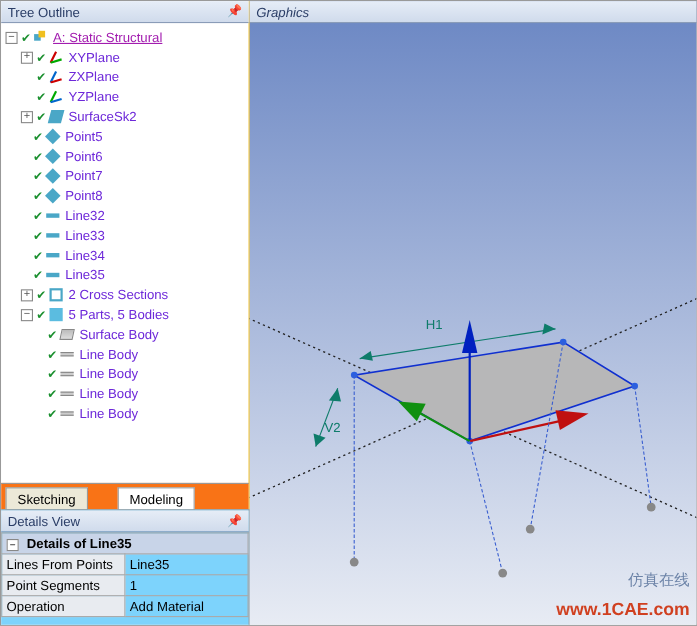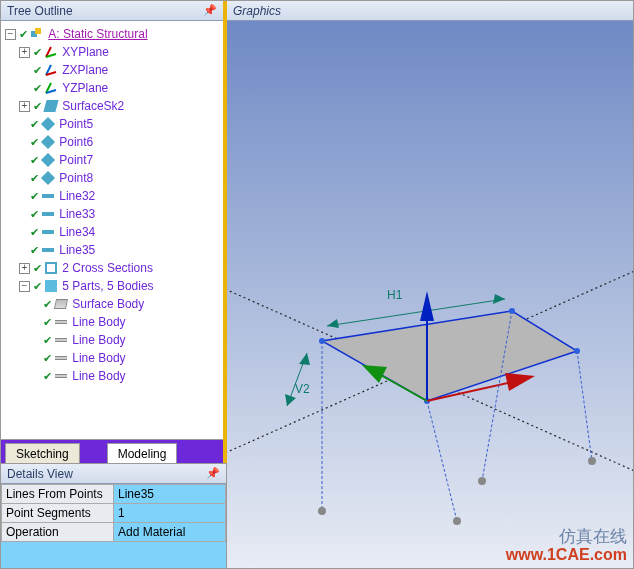--- a/index.html
+++ b/index.html
@@ -1,42 +1,42 @@
 <!DOCTYPE html>
 <html><head>
 <meta charset="utf-8">
 <style>
 * { margin:0; padding:0; box-sizing:border-box; font-family:"Microsoft YaHei","Segoe UI",Tahoma,sans-serif; font-size:12px; }
 body { width:634px; height:569px; background:#fff; position:relative; overflow:hidden; border:1px solid #999; }
-.left-panel { position:absolute; left:0; top:0; width:226px; height:462px; background:#fff; border-right:4px solid #eab308; }
+.left-panel { position:absolute; left:0; top:0; width:226px; height:462px; background:#fff; border-right:1px solid #eab308; }
 .panel-header { height:20px; background:linear-gradient(#e6edf7,#d0dbec); border-bottom:1px solid #8a9cb8; display:flex; align-items:center; padding:0 6px; color:#2a3d66; }
 .panel-header .title { flex:1; }
 .pin { font-size:11px; color:#333; cursor:pointer; }
 .tree { height:398px; overflow:auto; padding:4px 2px 4px 4px; }
 .tree-node { display:flex; align-items:center; height:18px; white-space:nowrap; }
 .exp { width:11px; height:11px; border:1px solid #888; background:#fff; margin-right:3px; display:flex; align-items:center; justify-content:center; font-size:10px; line-height:1; color:#555; cursor:pointer; }
 .exp.empty { border:none; }
 .chk { color:#1a8f2e; margin-right:2px; font-size:11px; }
 .icon { width:14px; height:14px; margin-right:4px; display:inline-flex; align-items:center; justify-content:center; }
 .node-label { color:#6d28d9; }
 .node-label.link { color:#a21caf; text-decoration:underline; }
-.tabs { position:absolute; bottom:0; left:0; right:0; height:24px; border-top:1px solid #999; background:#6d28d9; display:flex; align-items:flex-end; padding-left:4px; }
+.tabs { position:absolute; bottom:0; left:0; right:0; height:24px; border-top:1px solid #999; background:#f97316; display:flex; align-items:flex-end; padding-left:4px; }
 .tab { padding:3px 10px 2px 10px; border:1px solid #999; background:#ece9d8; margin-right:-1px; position:relative; top:1px; cursor:pointer; }
 .tab.active { background:#fff; border-bottom:1px solid #fff;margin-left:28px; }
 .details-panel { position:absolute; left:0; top:462px; width:226px; height:107px; background:#7dd3fc; border-right:1px solid #999; border-top:1px solid #999; }
 .details-table { width:100%; border-collapse:collapse; }
 .details-table td { border:1px solid #aaa; padding:2px 4px; height:18px; }
 .details-table .hdr { background:#c8d4e8; font-weight:bold; }
 .details-table .lbl { background:#e8ebf0; width:50%; }
 .minus { width:11px; height:11px; border:1px solid #888; background:#fff; display:inline-flex; align-items:center; justify-content:center; font-size:9px; margin-right:4px; color:#555; }
 .graphics { position:absolute; left:226px; top:0; width:408px; height:569px; background:linear-gradient(#6a86c3,#e8ecf4); }
 .graphics .panel-header { background:linear-gradient(#e6edf7,#d0dbec);font-style:italic; }
 .viewport { position:relative; width:100%; height:549px; }
 .watermark { position:absolute; right:8px; bottom:6px; font-size:16px; font-weight:bold; color:#d04020; }
-.watermark2 { position:absolute; right:8px; bottom:22px; font-size:17px; color:#6d84a8; }
+.watermark2 { position:absolute; right:8px; bottom:33px; font-size:14px; color:#6d84a8; }
 svg.scene { position:absolute; left:0; top:0; width:100%; height:100%; }
 
 .ic-model svg{width:14px;height:14px;}
 .ic-plane{width:12px;height:12px;}
 .ic-sk{width:12px;height:12px;background:#4aa7c7;transform:skewX(-15deg);}
 .ic-pt{width:10px;height:10px;background:#4aa7c7;transform:rotate(45deg);}
 .ic-ln{width:12px;height:4px;background:#4aa7c7;}
 .ic-cs{width:12px;height:12px;border:2px solid #4aa7c7;}
 .ic-parts{width:12px;height:12px;background:#5bbce0;}
 .ic-surf{width:12px;height:10px;border:1px solid #888;background:linear-gradient(#bbb,#ddd);transform:skewX(-12deg);}
@@ -228,20 +228,26 @@
   </div>
 </div>
 
 <div class="details-panel">
   <div class="panel-header">
     <span class="title">Details View</span>
     <span class="pin">📌</span>
   </div>
   <table class="details-table">
     <tbody>
+        <tr>
+          <td class="hdr" colspan="2">
+      <span class="minus">−</span>
+      <span>Details of Line35</span>
+    </td>
+        </tr>
     <tr>
       <td class="lbl">Lines From Points</td>
       <td>Line35</td>
     </tr>
     <tr>
       <td class="lbl">Point Segments</td>
       <td>1</td>
     </tr>
     <tr>
       <td class="lbl">Operation</td>

